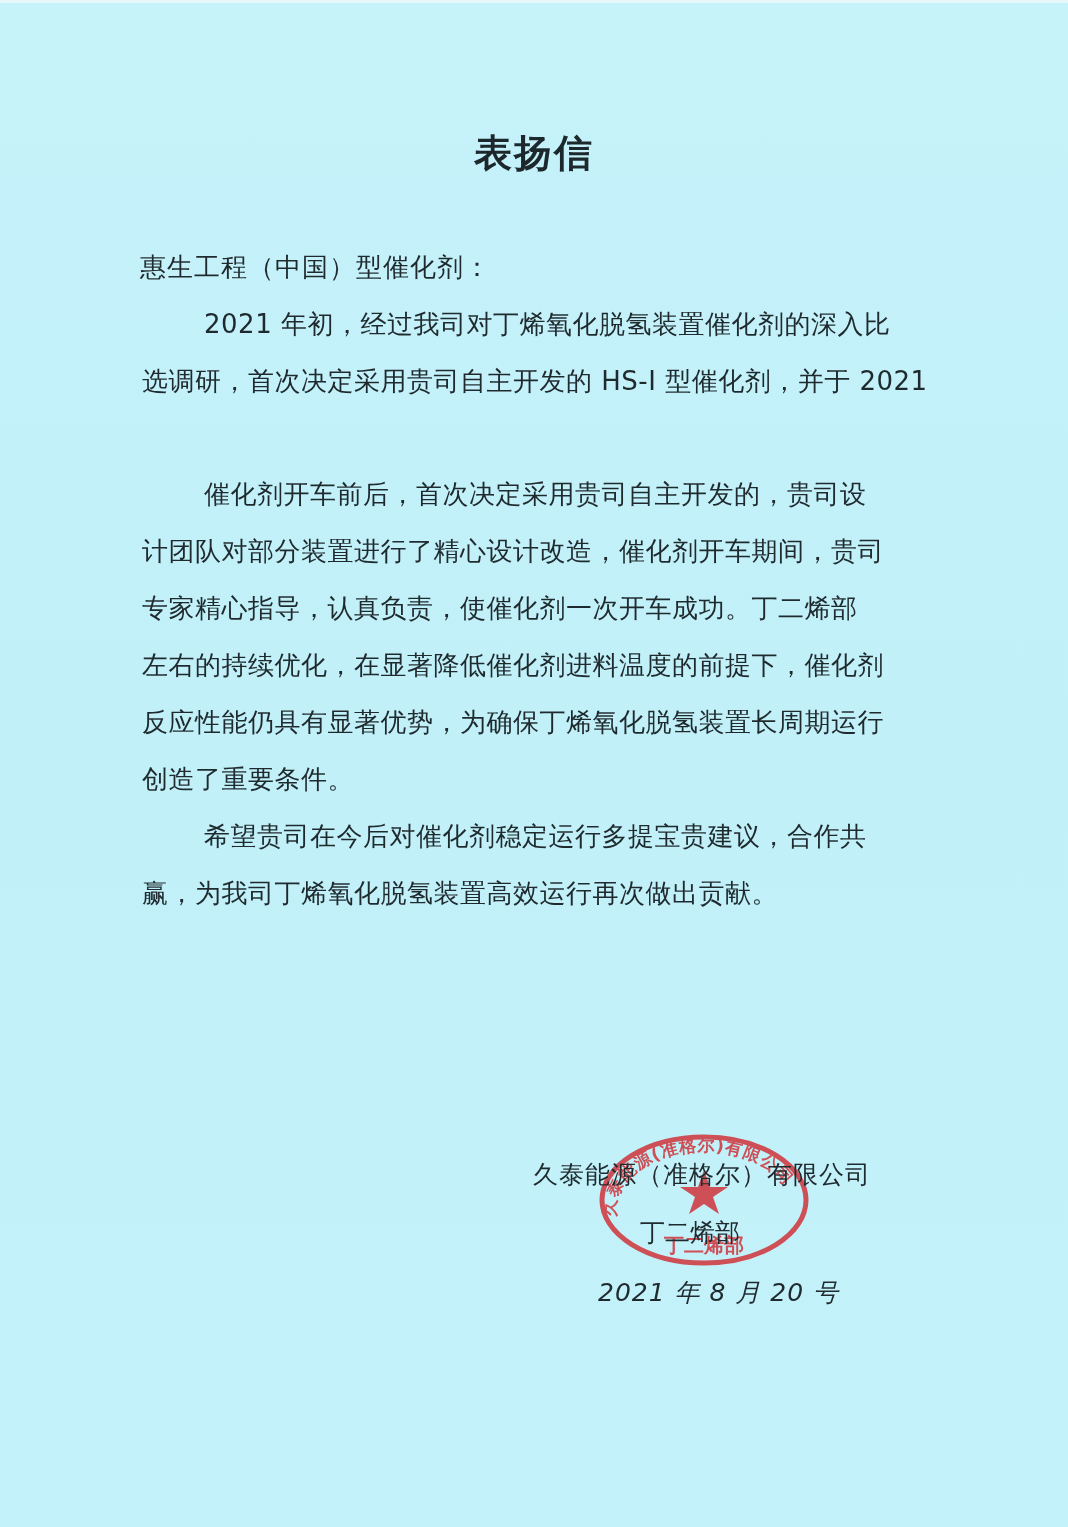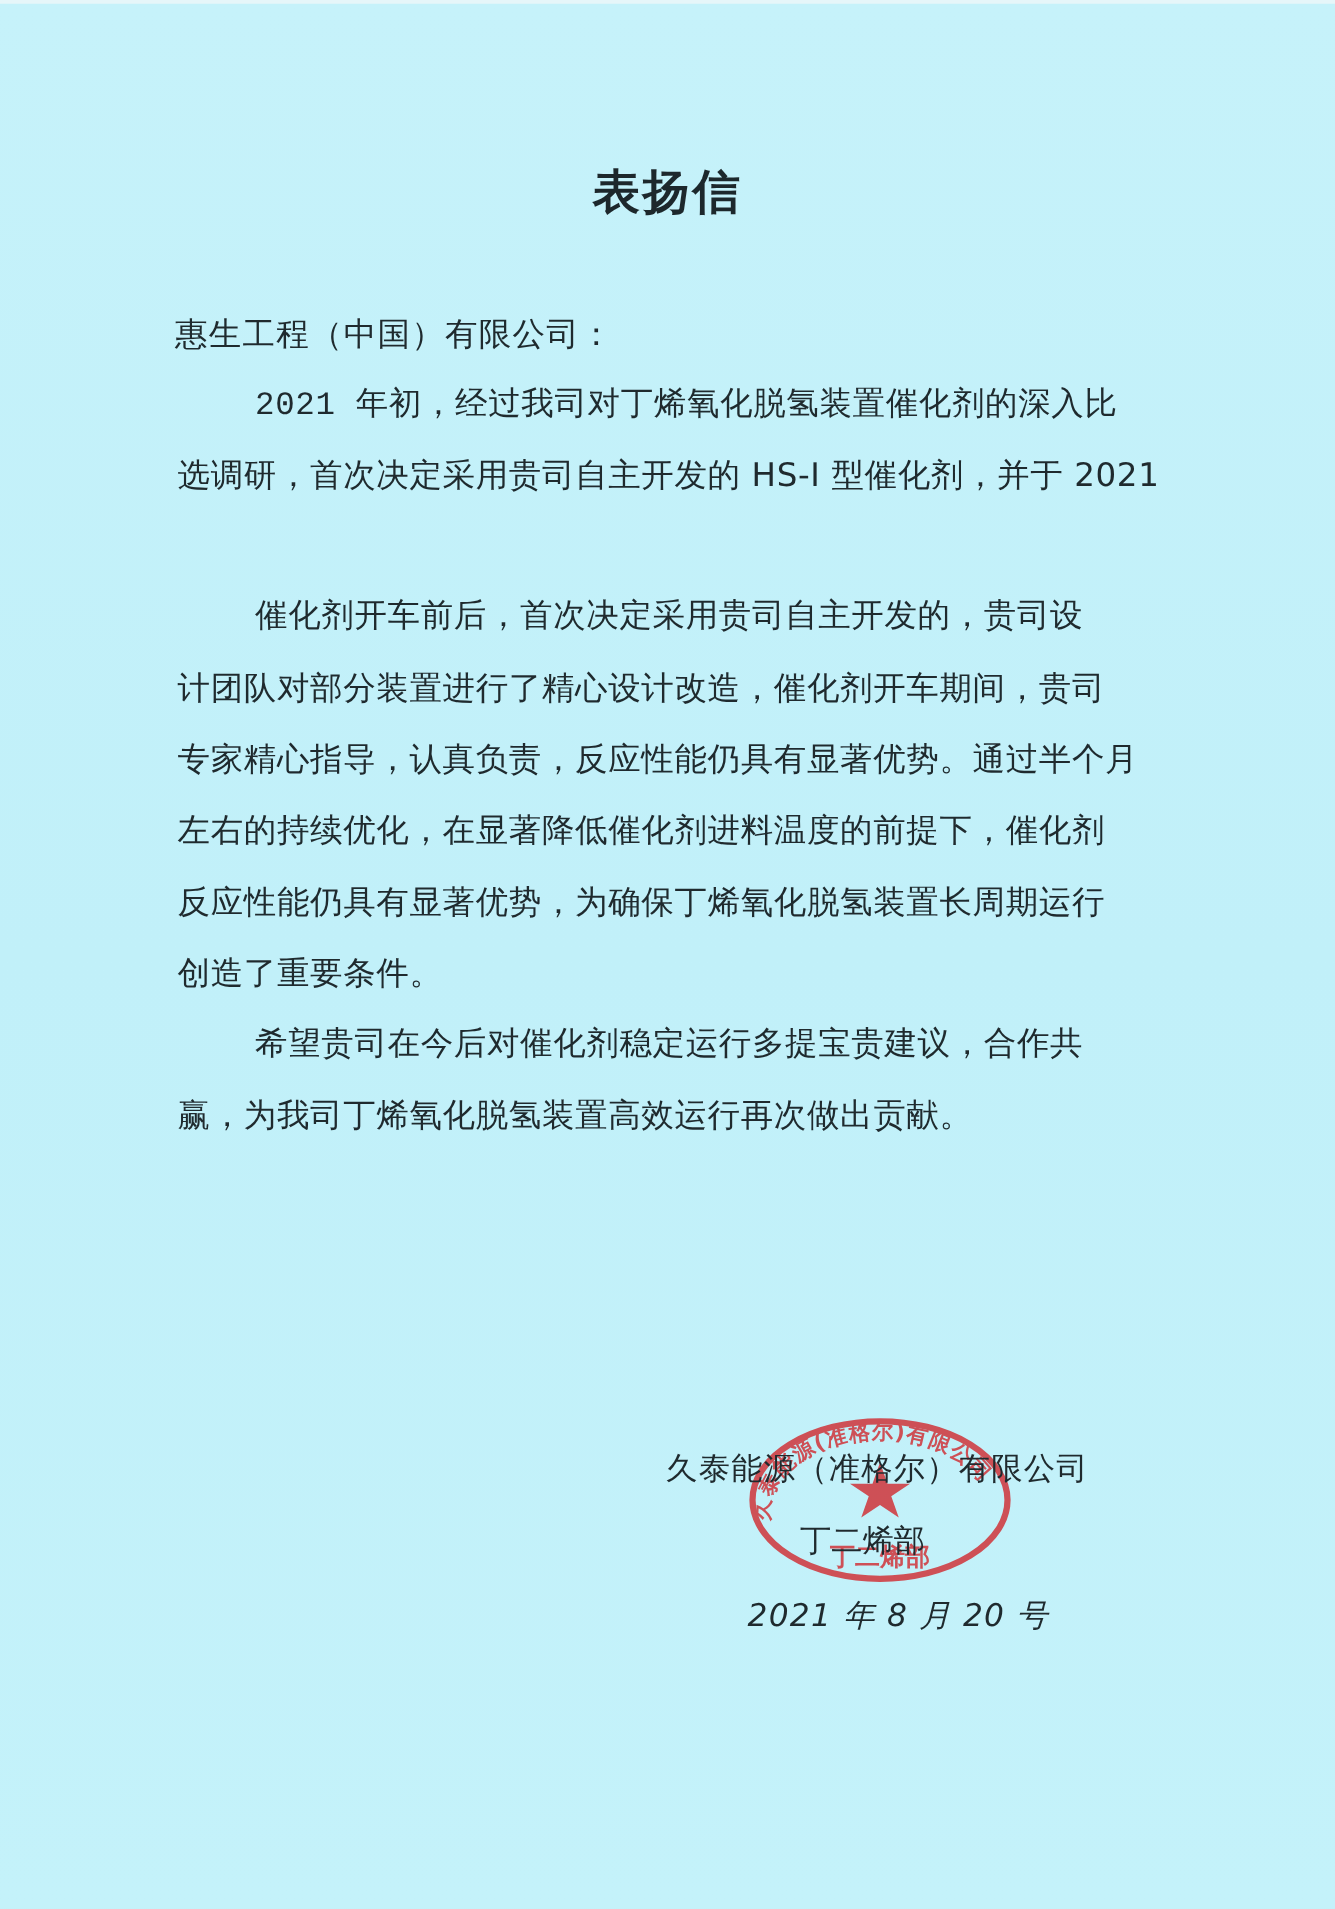--- a/index.html
+++ b/index.html
@@ -52,21 +52,20 @@
       text-align: justify;
       text-align-last: left;
       letter-spacing: 0.5px;
     }
     .para .line {
       display: block;
       white-space: nowrap;
     }
     .para .indent {
       padding-left: 62px;
-      font-family: Liberation Mono, monospace;
     }
     .p1 { top: 296px; }
     .p2 { top: 466px; }
     .p3 { top: 808px; }
     .sign-company {
       position: absolute;
       left: 533px; top: 1158px;
       font-size: 25px;
       letter-spacing: 1px;
       z-index: 2;
@@ -94,31 +93,31 @@
     }
   </style>
 </head>
 <body>
 
 <div class="page">
   <div class="top-edge"></div>
 
   <div class="title">表扬信</div>
 
-  <div class="salutation">惠生工程（中国）有限公司：</div>
+  <div class="salutation">惠生工程（中国）型催化剂：</div>
 
   <div class="para p1">
     <span class="line indent">2021 年初，经过我司对丁烯氧化脱氢装置催化剂的深入比</span>
     <span class="line">选调研，首次决定采用贵司自主开发的 HS-I 型催化剂，并于 2021</span>
   </div>
 
   <div class="para p2">
     <span class="line indent">催化剂开车前后，首次决定采用贵司自主开发的，贵司设</span>
     <span class="line">计团队对部分装置进行了精心设计改造，催化剂开车期间，贵司</span>
-    <span class="line">专家精心指导，认真负责，反应性能仍具有显著优势。通过半个月</span>
+    <span class="line">专家精心指导，认真负责，使催化剂一次开车成功。丁二烯部</span>
     <span class="line">左右的持续优化，在显著降低催化剂进料温度的前提下，催化剂</span>
     <span class="line">反应性能仍具有显著优势，为确保丁烯氧化脱氢装置长周期运行</span>
     <span class="line">创造了重要条件。</span>
   </div>
 
   <div class="para p3">
     <span class="line indent">希望贵司在今后对催化剂稳定运行多提宝贵建议，合作共</span>
     <span class="line">赢，为我司丁烯氧化脱氢装置高效运行再次做出贡献。</span>
   </div>
 

